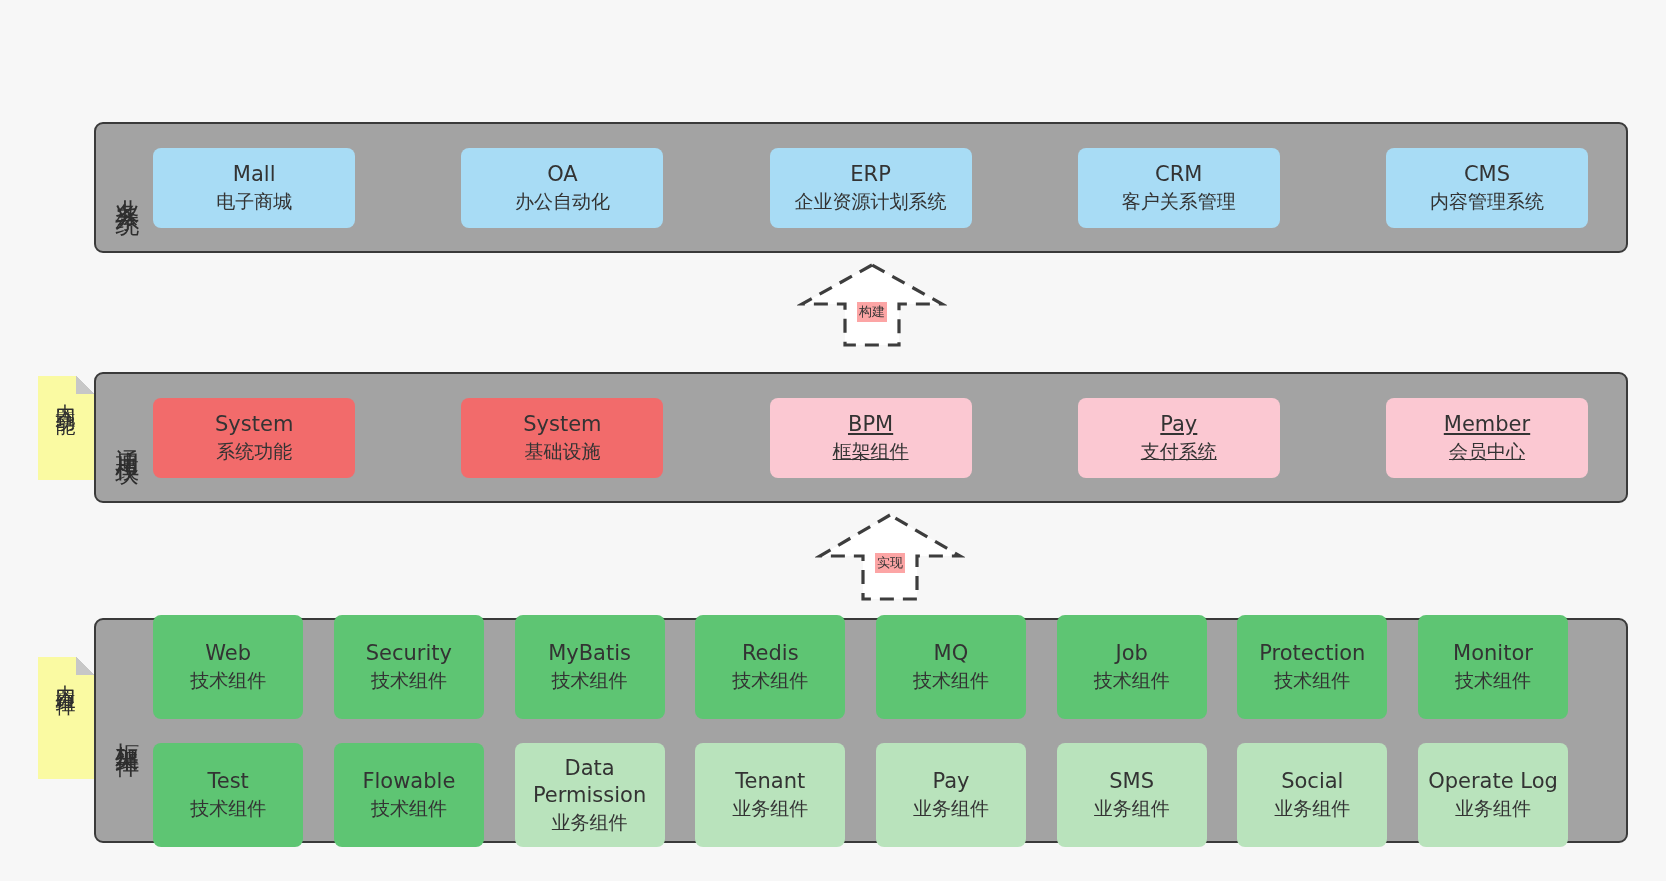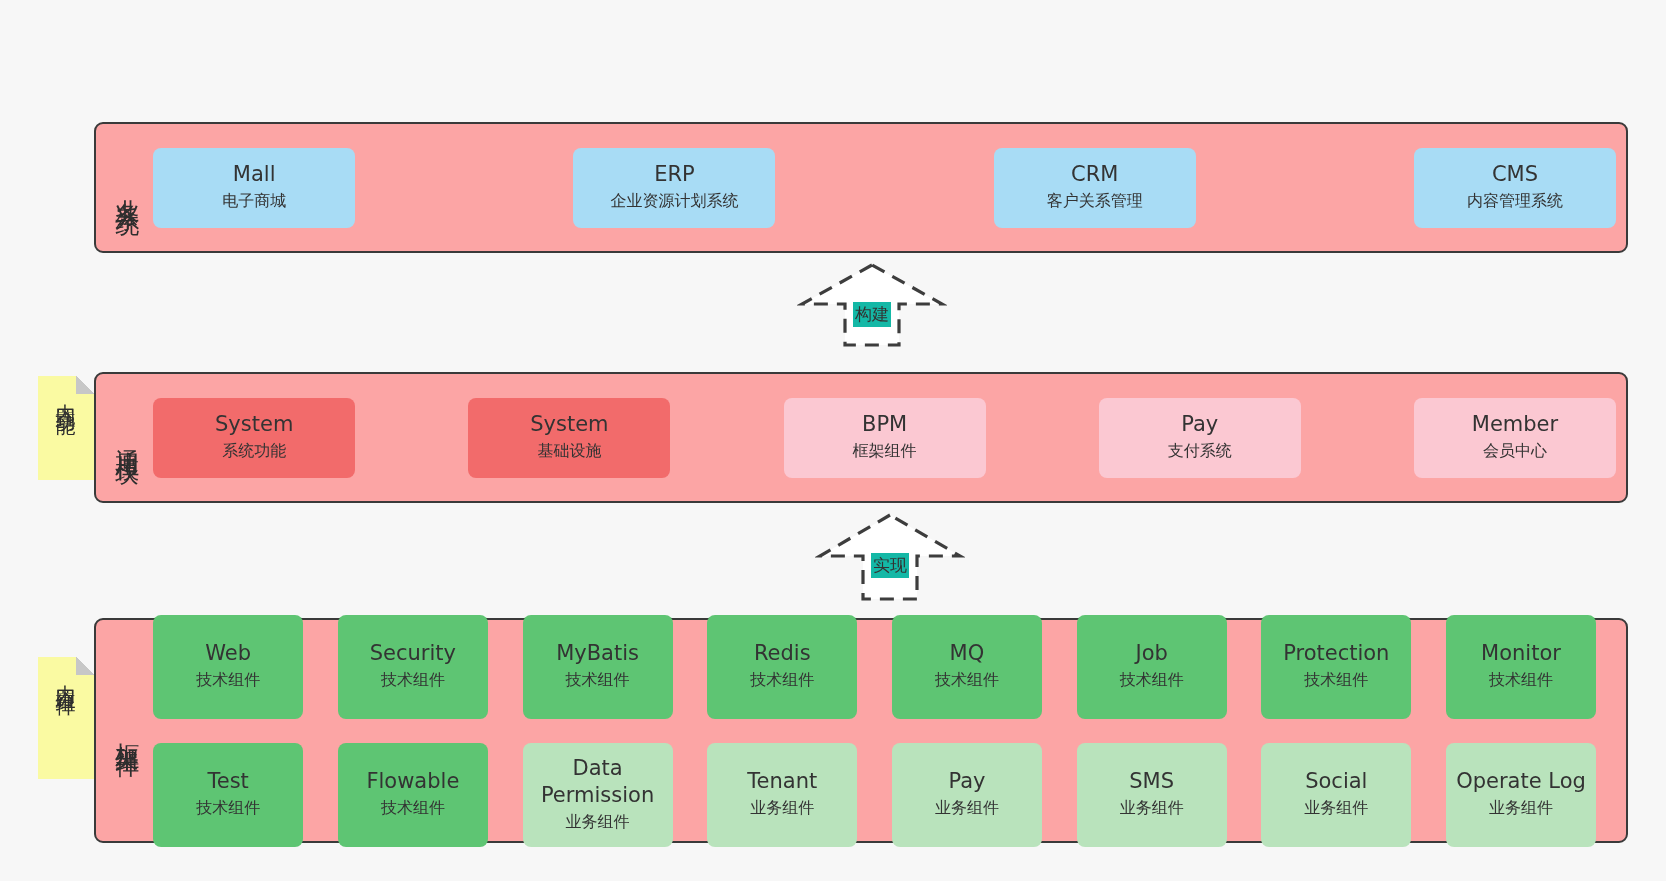--- a/index.html
+++ b/index.html
@@ -10,25 +10,25 @@
     color:#333;
     position:relative;
     overflow:hidden;
   }
   .stage{position:absolute;left:0;top:0;width:1666px;height:881px;}
 
   
   .panel{
     position:absolute;left:94px;width:1534px;
     box-sizing:border-box;
-    background:#fca5a5;
+    background:#a3a3a3;
     border:2px solid #3a3a3a;
     border-radius:9px;
     display:flex;align-items:center;
-    padding:0 4px 0 12px;
+    padding:0 32px 0 12px;
   }
   .panel-1{top:122px;height:131px;}
   .panel-2{top:372px;height:131px;}
   .panel-3{top:618px;height:225px;}
 
   .panel-label{
     flex:0 0 auto;
     writing-mode:vertical-rl;
     text-orientation:upright;
     font-size:24px;line-height:1.05;
@@ -48,24 +48,24 @@
   .box{
     box-sizing:border-box;
     border-radius:8px;
     display:flex;flex-direction:column;justify-content:center;align-items:center;
     text-align:center;
     padding:4px 6px;
   }
   .box-wide{width:202px;height:80px;}
   .box-small{width:150px;height:104px;justify-content:center;}
   .box-name{font-size:21px;line-height:27px;color:#333;}
-  .box-desc{font-size:16px;line-height:26px;color:#333;}
+  .box-desc{font-size:19px;line-height:26px;color:#333;}
   .blue{background:#a8dcf5;}
   .red{background:#f26b6b;text-align:center;}
-  .pink{background:#fbc8d2;}
+  .pink{background:#fbc8d2;text-decoration:underline;}
   .green{background:#5ec573;}
   .lightgreen{background:#b9e3bc;}
 
   
   .note{
     position:absolute;left:38px;width:56px;
     box-sizing:border-box;
     background:#fafaa2;
     display:flex;justify-content:center;align-items:flex-start;
     padding-top:12px;
@@ -83,37 +83,41 @@
   }
 
   
   .arrow{position:absolute;width:150px;}
   .arrow-1{left:797px;top:262px;height:86px;}
   .arrow-2{left:815px;top:512px;height:90px;}
   .arrow svg{display:block;width:100%;height:100%;}
   .arrow-label{
     position:absolute;left:50%;top:46%;
     transform:translateX(-50%);
-    font-size:17px;color:#333;
-    background:#14b8a6;
+    font-size:13px;color:#333;
+    background:#fca5a5;
     padding:1px 2px;
     white-space:nowrap;
   }
 </style>
 </head>
 <body>
 
 <div class="stage">
 
   <div class="panel panel-1">
     <div class="panel-label">业务系统</div>
     <div class="panel-boxes">
       <div class="box box-wide blue">
         <div class="box-name">Mall</div>
         <div class="box-desc">电子商城</div>
+      </div>
+      <div class="box box-wide blue">
+        <div class="box-name">OA</div>
+        <div class="box-desc">办公自动化</div>
       </div>
       <div class="box box-wide blue">
         <div class="box-name">ERP</div>
         <div class="box-desc">企业资源计划系统</div>
       </div>
       <div class="box box-wide blue">
         <div class="box-name">CRM</div>
         <div class="box-desc">客户关系管理</div>
       </div>
       <div class="box box-wide blue">

